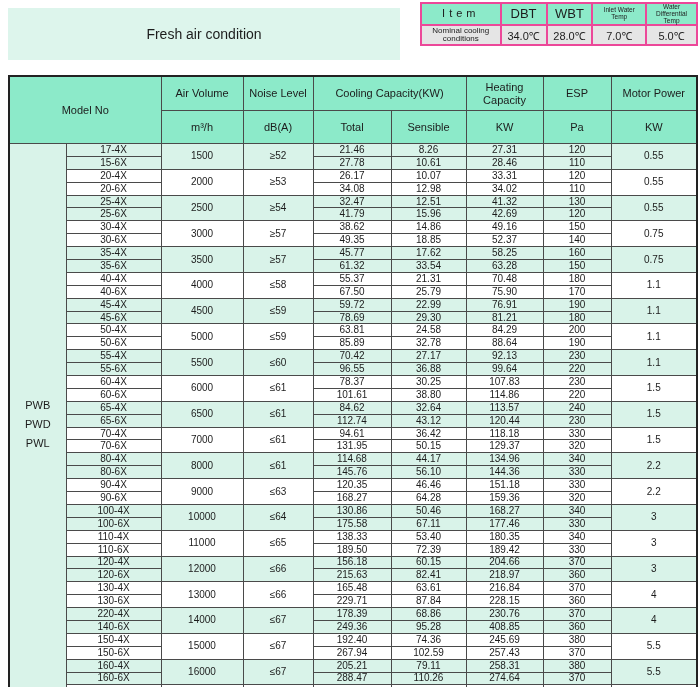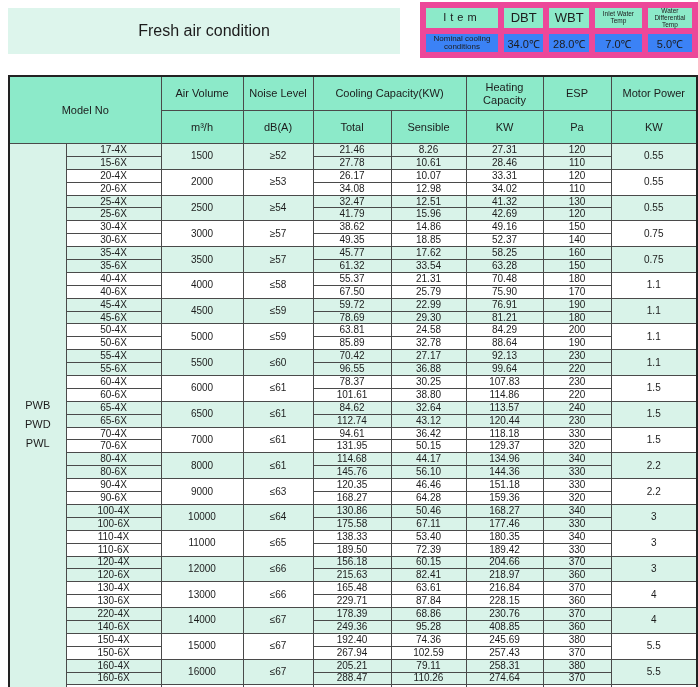--- a/index.html
+++ b/index.html
@@ -4,39 +4,39 @@
 <style>
   html,body { margin:0; padding:0; }
   body {
     width:698px; height:687px; position:relative; overflow:hidden;
     background:#ffffff; color:#1c1c1c;
     font-family:"Liberation Sans", sans-serif;
   }
 
   
   .fresh-box {
-    position:absolute; left:8px; top:8px; width:392px; height:46px;
+    position:absolute; left:8px; top:8px; width:392px; height:52px;
     background:#ddf5ec;
     display:flex; align-items:center; justify-content:center;
-    font-size:16px;
+    font-size:14px;
   }
 
   .cond-table {
     position:absolute; left:420px; top:2px;
     border-collapse:collapse; table-layout:fixed;
   }
   .cond-table th, .cond-table td {
-    border:6px solid #ec4899; padding:0;
+    border:2px solid #ec4899; padding:0;
     text-align:center; vertical-align:middle;
     white-space:pre-line; font-weight:normal;
   }
   .cond-table thead th { background:#8ceac9; height:16px; font-size:13px; line-height:1.05; }
   .cond-table thead th.c0 { letter-spacing:4px; font-size:11px; }
   .cond-table thead th.c3, .cond-table thead th.c4 { font-size:6.5px; }
-  .cond-table tbody td { height:18px; font-size:11px; background:#3b82f6; }
+  .cond-table tbody td { height:18px; font-size:11px; background:#e5e5e5; }
   .cond-table tbody td.c0 { font-size:8px; line-height:1.1; }
 
   
   .main-table {
     position:absolute; left:8px; top:75px;
     border-collapse:collapse; table-layout:fixed;
     border:2px solid #222;
   }
   .main-table th, .main-table td {
     border:1px solid #4a4a4a; padding:0;

